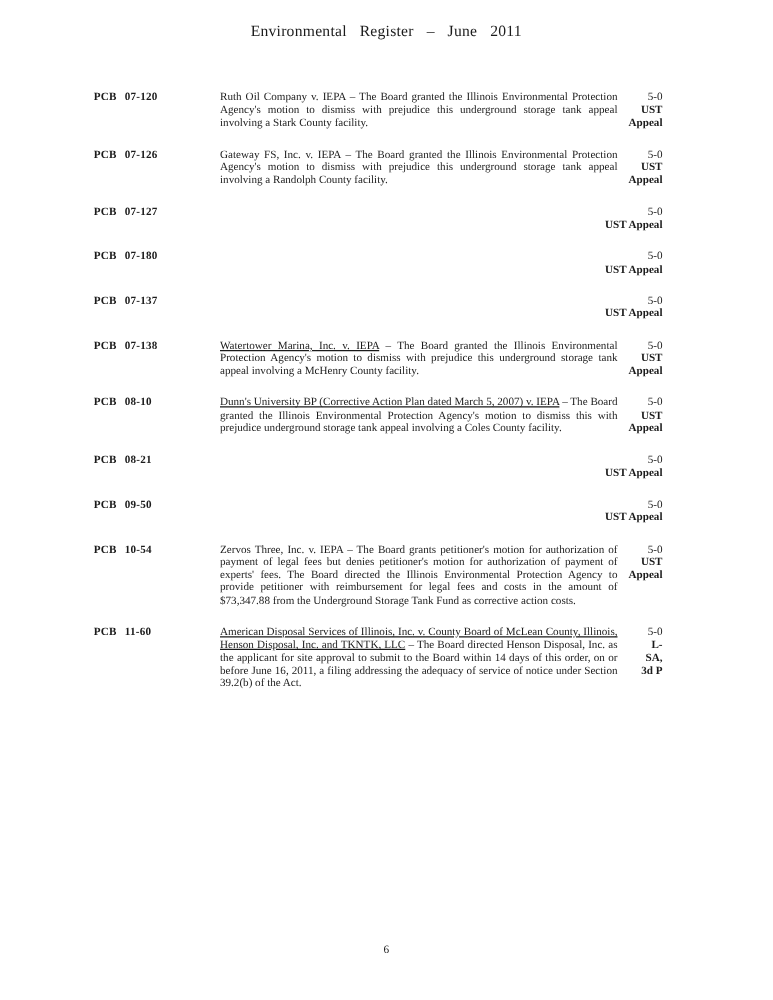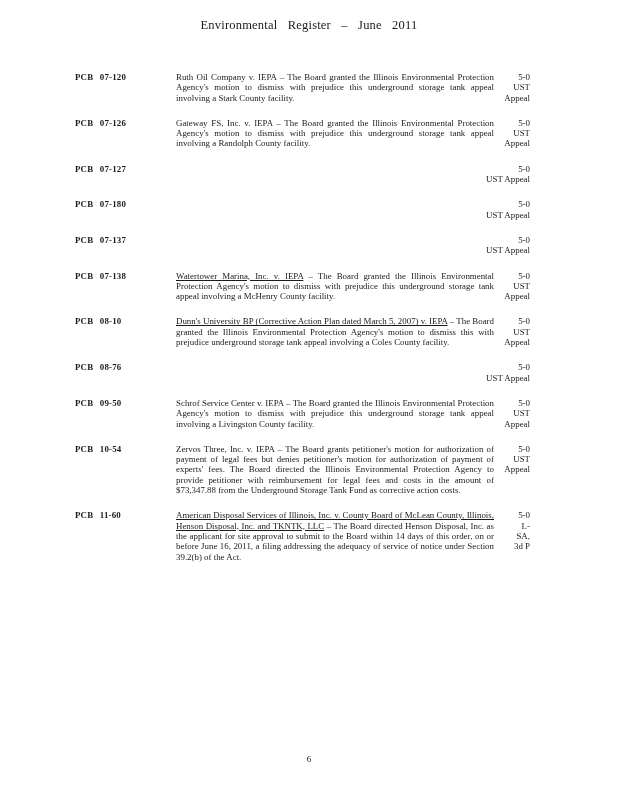--- a/index.html
+++ b/index.html
@@ -44,21 +44,21 @@
   .case-body {
     flex: 0 0 318px;
     text-align: justify;
     margin-left: 31px;
   }
   .case-title.underlined { text-decoration: underline; }
   .case-meta {
     flex: 1 1 auto;
     text-align: right;
   }
-  .ctype { white-space: pre-line; }
+  .ctype { white-space: pre-line; font-weight: bold; }
   .page-number {
     position: absolute;
     bottom: 36px; left: 0; width: 100%;
     text-align: center;
     font-size: 9px;
   }
 </style>
 </head>
 <body>
 
@@ -119,30 +119,29 @@
   <div class="entry">
     <div class="case-no">PCB 08-10</div>
     <div class="case-body"><span class="case-title underlined">Dunn's University BP (Corrective Action Plan dated March 5, 2007) v. IEPA</span><span class="case-text"> – The Board granted the Illinois Environmental Protection Agency's motion to dismiss this with prejudice underground storage tank appeal involving a Coles County facility.</span></div>
     <div class="case-meta">
       <div class="vote">5-0</div>
       <div class="ctype">UST Appeal</div>
     </div>
   </div>
 
   <div class="entry">
-    <div class="case-no">PCB 08-76</div>
+    <div class="case-no">PCB 08-21</div>
     <div class="case-meta">
       <div class="vote">5-0</div>
       <div class="ctype">UST Appeal</div>
     </div>
   </div>
 
   <div class="entry">
     <div class="case-no">PCB 09-50</div>
-    <div class="case-body"><span class="case-title">Schrof Service Center v. IEPA</span><span class="case-text"> – The Board granted the Illinois Environmental Protection Agency's motion to dismiss with prejudice this underground storage tank appeal involving a Livingston County facility.</span></div>
     <div class="case-meta">
       <div class="vote">5-0</div>
       <div class="ctype">UST Appeal</div>
     </div>
   </div>
 
   <div class="entry">
     <div class="case-no">PCB 10-54</div>
     <div class="case-body"><span class="case-title">Zervos Three, Inc. v. IEPA</span><span class="case-text"> – The Board grants petitioner's motion for authorization of payment of legal fees but denies petitioner's motion for authorization of payment of experts' fees. The Board directed the Illinois Environmental Protection Agency to provide petitioner with reimbursement for legal fees and costs in the amount of $73,347.88 from the Underground Storage Tank Fund as corrective action costs.</span></div>
     <div class="case-meta">

